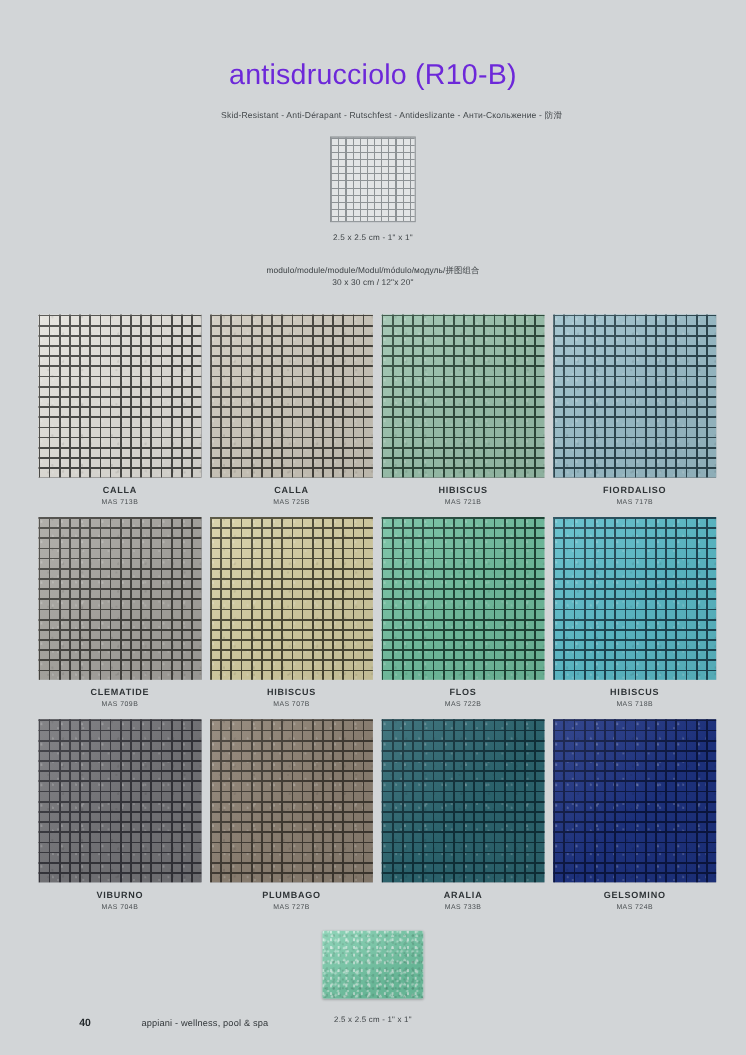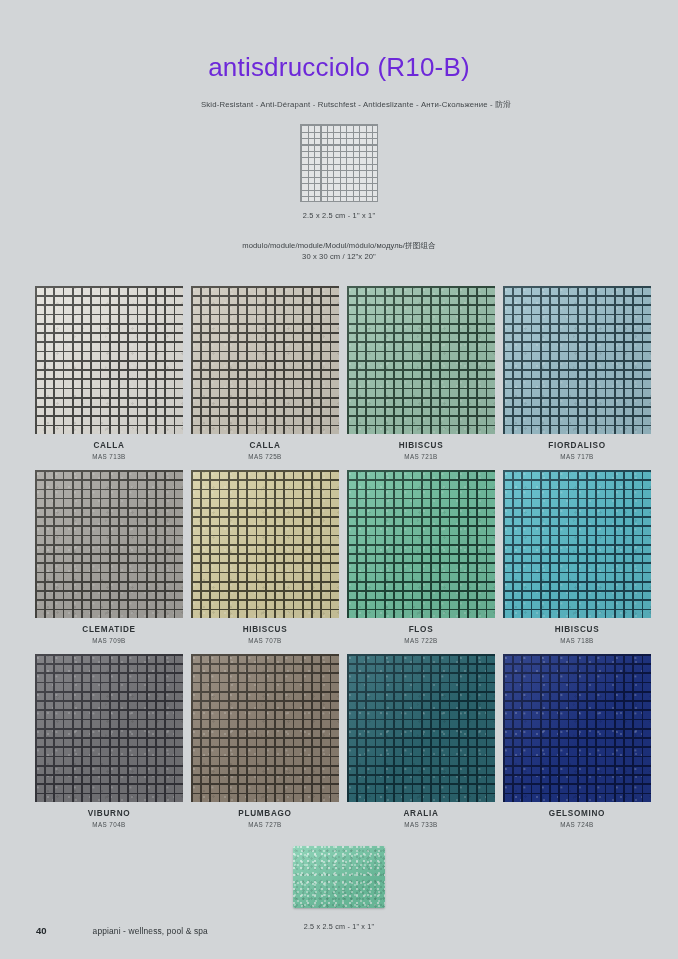--- a/index.html
+++ b/index.html
@@ -178,20 +178,21 @@
     left: 36px;
     bottom: 23px;
     display: flex;
     align-items: baseline;
     gap: 6px;
   }
   .footer-page-number {
     font-size: 9.5px;
     font-weight: bold;
     color: #23282b;
+    margin-left: 36px;
   }
   .footer-text {
     font-size: 8.4px;
     color: #2f3437;
     letter-spacing: 0.15px;
     padding-left: 40px;
   }
 </style>
 </head>
 <body style="background: rgb(210, 213, 215);">

